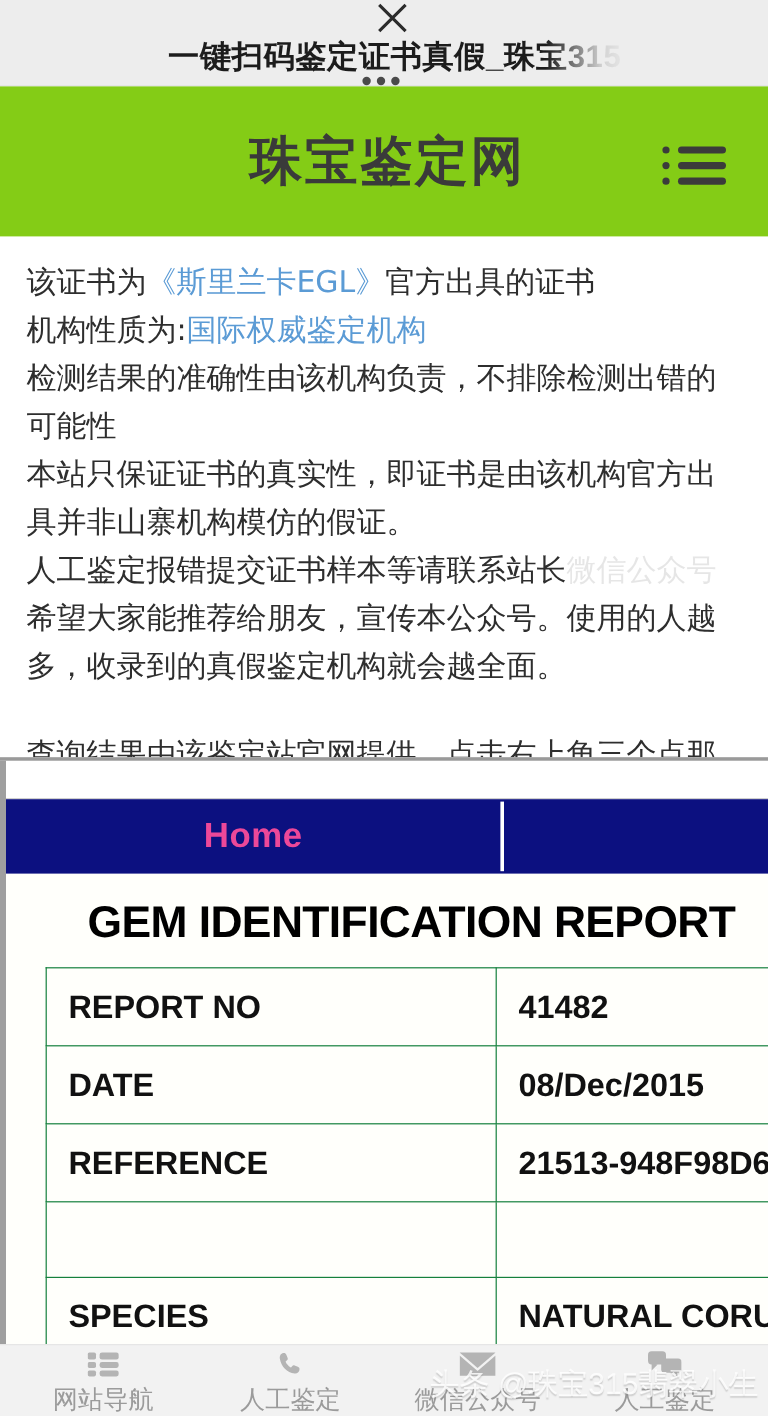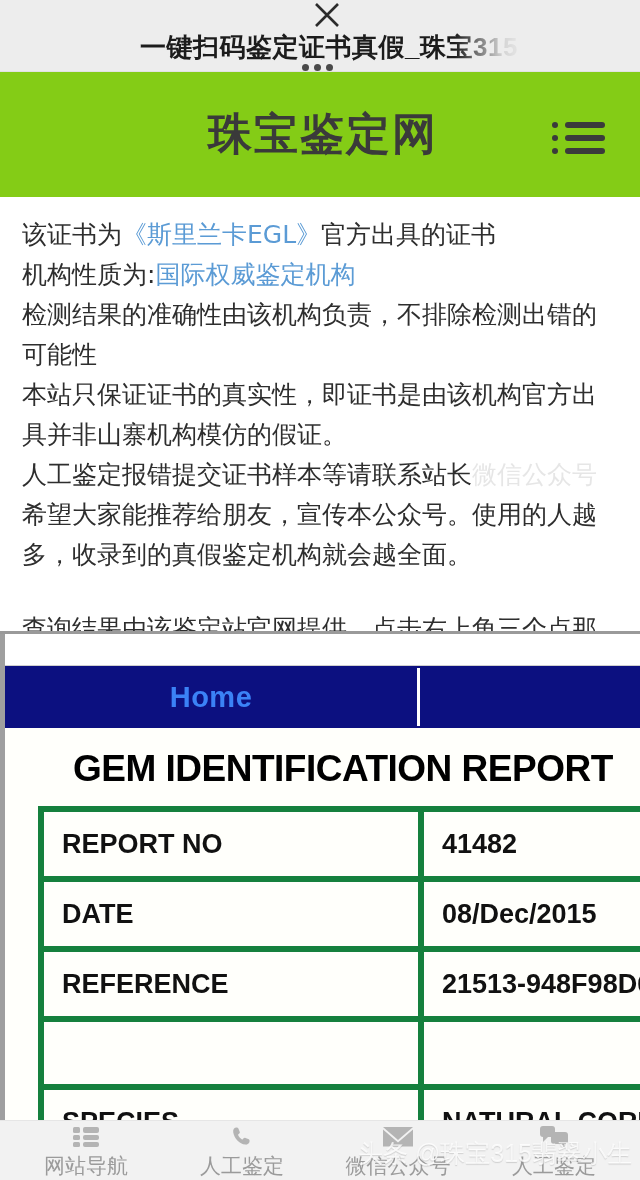--- a/index.html
+++ b/index.html
@@ -164,21 +164,21 @@
   .nav-bar {
     position: relative;
     height: 62px;
     background: #0c1080;
     display: flex;
     align-items: center;
   }
   .nav-home {
     width: 412px;
     text-align: center;
-    color: #3b82f6;
+    color: #ec4899;
     font-size: 29px;
     font-weight: 700;
     font-family: "Liberation Sans", sans-serif;
     letter-spacing: 0.5px;
   }
   .nav-sep {
     position: absolute;
     left: 412px; top: 2px;
     width: 3px;
     height: 58px;
@@ -193,21 +193,21 @@
     padding: 20px 0 16px 36px;
     margin-left: 32px;
   }
   table.report-table {
     width: 100%;
     border-collapse: collapse;
     table-layout: fixed;
     margin-left: 33px;
   }
   table.report-table td {
-    border: 6px solid #15803d;
+    border: 1px solid #15803d;
     height: 64px;
     padding: 0 4px 0 18px;
     font-size: 27px;
     font-weight: 700;
     color: #111;
     font-family: "Liberation Sans", sans-serif;
     white-space: nowrap;
     overflow: hidden;
     vertical-align: middle;
   }

